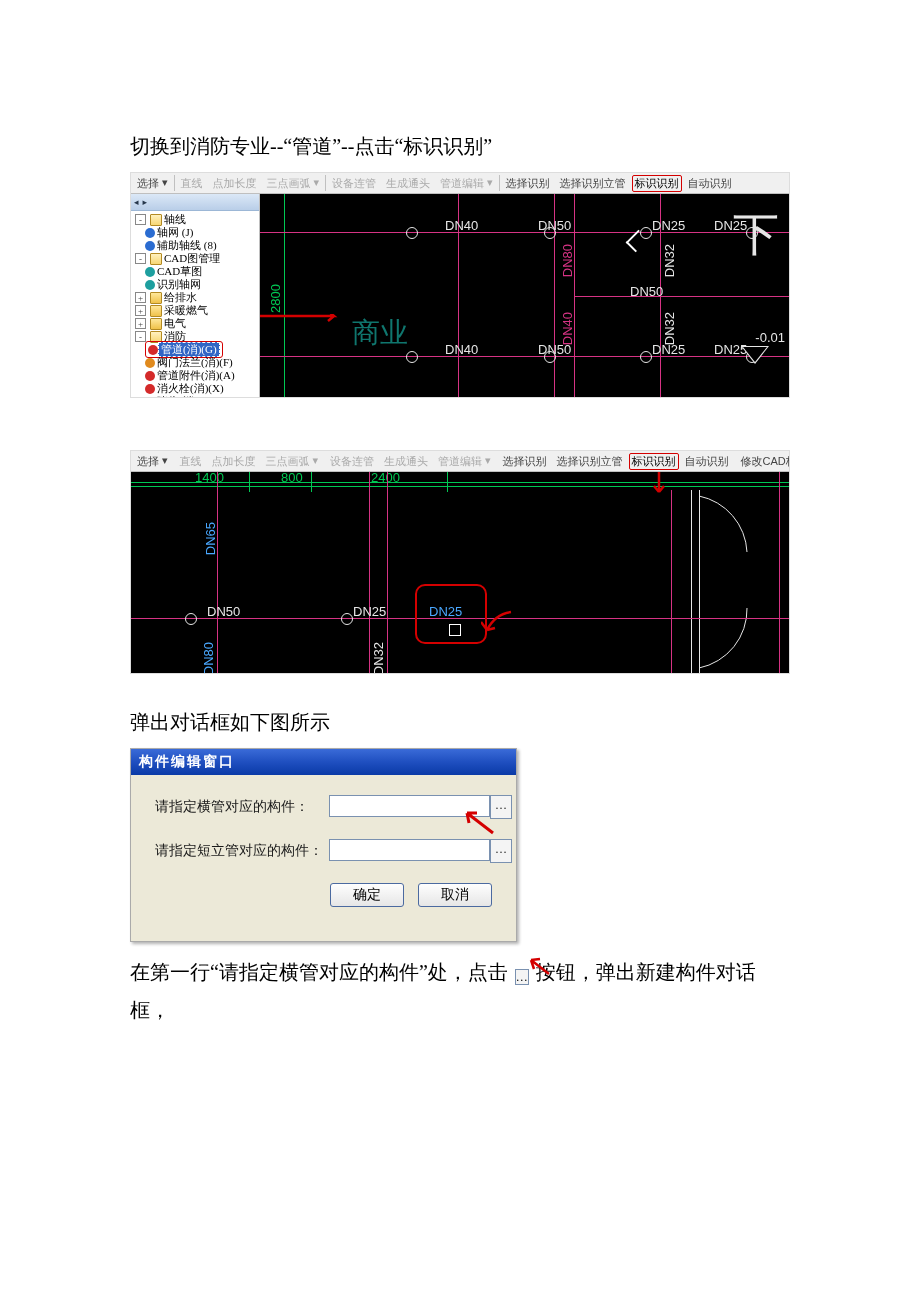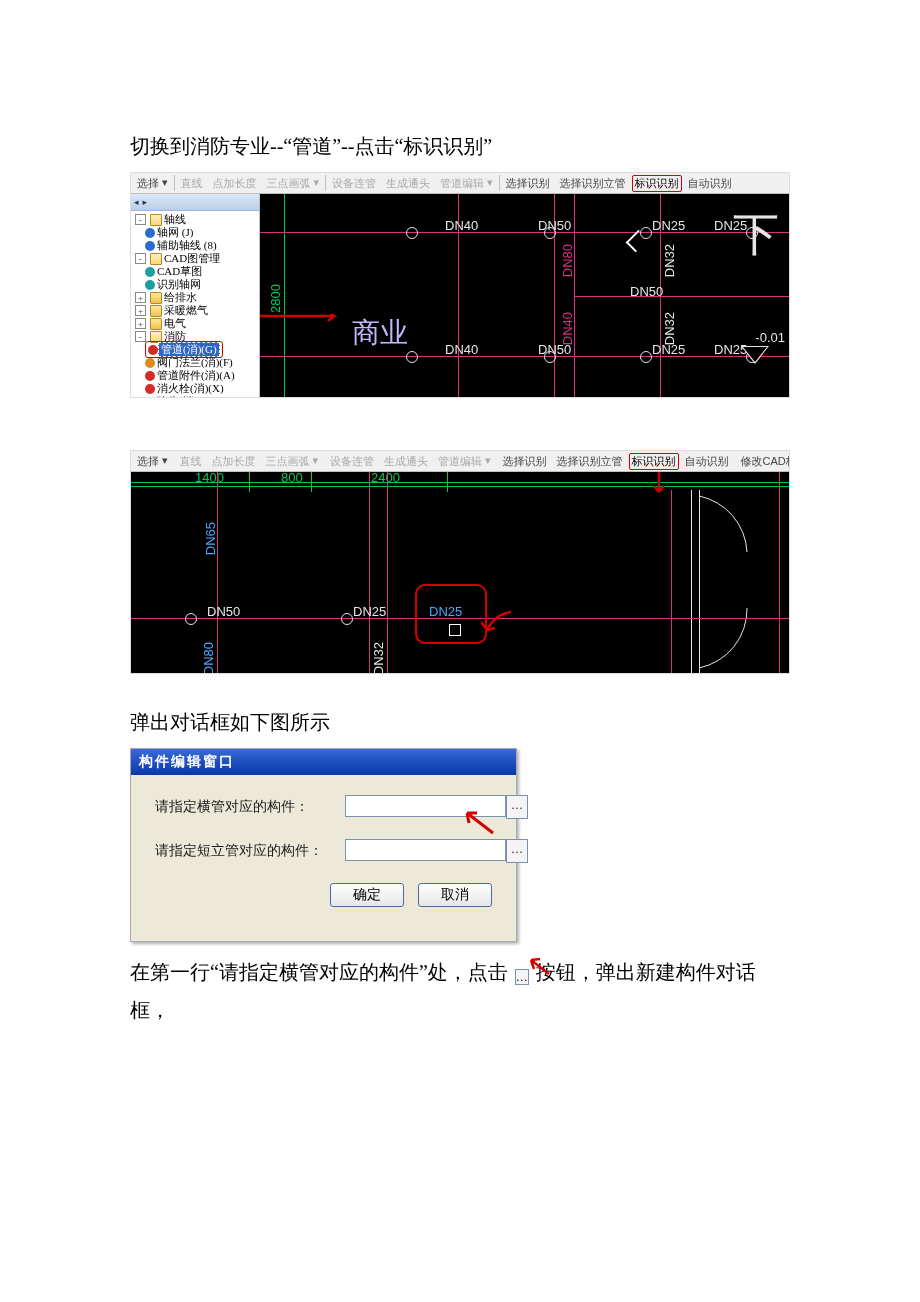--- a/index.html
+++ b/index.html
@@ -38,38 +38,38 @@
   .cad .vline{position:absolute;top:0;bottom:0;width:1px}
   .cad .hline{position:absolute;left:0;right:0;height:1px}
   .mag{background:#d63384}.grn{background:#00c853}.wht{background:#e6e6e6}
   .cad-lbl{position:absolute;color:#e6e6e6;font-size:13px}
   .cad-lbl.accent{color:#d63384}
   .cad-lbl.green{color:#00c853}
   .cad-lbl.rot{writing-mode:vertical-rl;transform:rotate(180deg)}
   .node{position:absolute;width:10px;height:10px;border:1px solid #e6e6e6;border-radius:50%;background:transparent}
   .cursor{position:absolute;width:12px;height:16px;border-left:2px solid #fff;border-bottom:2px solid #fff;transform:rotate(45deg)}
   .bigglyph{position:absolute;color:#e6e6e6;font-size:46px;font-family:"SimSun",serif}
-  .dim-col{color:#c4b5fd}
+  .dim-col{color:#0f766e}
   .tri{position:absolute;width:0;height:0;border-left:14px solid transparent;border-right:14px solid transparent;border-top:18px solid #e6e6e6}
   .tri::after{content:"";position:absolute;left:-12px;top:-17px;width:0;height:0;border-left:12px solid transparent;border-right:12px solid transparent;border-top:15px solid #000}
   .red-arrow{position:absolute}
 
   
   .shot2{height:222px;display:flex;flex-direction:column}
   .shot2 .toolbar{justify-content:flex-start}
   .shot2 .cad{background:#000}
   .callout{position:absolute;background:#fff;border:1px solid #888;color:#d40000;font-size:14px;font-weight:bold;padding:4px 6px;font-family:"SimSun",serif;line-height:1.3}
   .redbox{position:absolute;border:2px solid #d40000;border-radius:10px}
   .pickbox{position:absolute;width:10px;height:10px;border:1px solid #fff}
 
   
   .shot3{width:385px;height:192px;background:#ece9d8;border:1px solid #aaa;box-shadow:2px 2px 3px rgba(0,0,0,.3);font-family:"SimSun",serif;display:flex;flex-direction:column}
   .titlebar{height:26px;background:linear-gradient(#3a6bd8,#1f4fc0 50%,#0a3aa7);color:#fff;font-size:14px;font-weight:bold;display:flex;align-items:center;padding:0 8px;letter-spacing:2px}
   .dlgbody{flex:1;padding:20px 24px 12px 24px;font-size:14px;color:#1a1a1a;position:relative}
-  .dlg-row{display:flex;align-items:center;margin-bottom:20px;gap:20px}
+  .dlg-row{display:flex;align-items:center;margin-bottom:20px;gap:4px}
   .dlg-row label{flex:0 0 170px}
   .txtfield{flex:1;display:flex}
   .txtfield input{flex:1;height:20px;border:1px solid #7a91b0;background:#fff;font-size:12px;padding:0 2px}
   .dotsbtn{width:20px;height:22px;border:1px solid #7a91b0;background:#f4f4f4;font-size:12px;line-height:18px;text-align:center;cursor:pointer}
   .btnrow{display:flex;justify-content:flex-end;gap:14px;margin-top:4px}
   .winbtn{width:74px;height:24px;border:1px solid #4b6aa0;border-radius:3px;background:linear-gradient(#fefefe,#e6e6e6);font-size:14px;font-family:Liberation Mono, monospace;cursor:pointer}
   .dlg-arrow{position:absolute}
 
   .inline-dots{display:inline-block;vertical-align:middle;margin:0 2px}
   .inline-dots .box{width:22px;height:18px;border:1px solid #7a91b0;background:#f4f4f4;text-align:center;font-size:12px;line-height:16px;position:relative}

